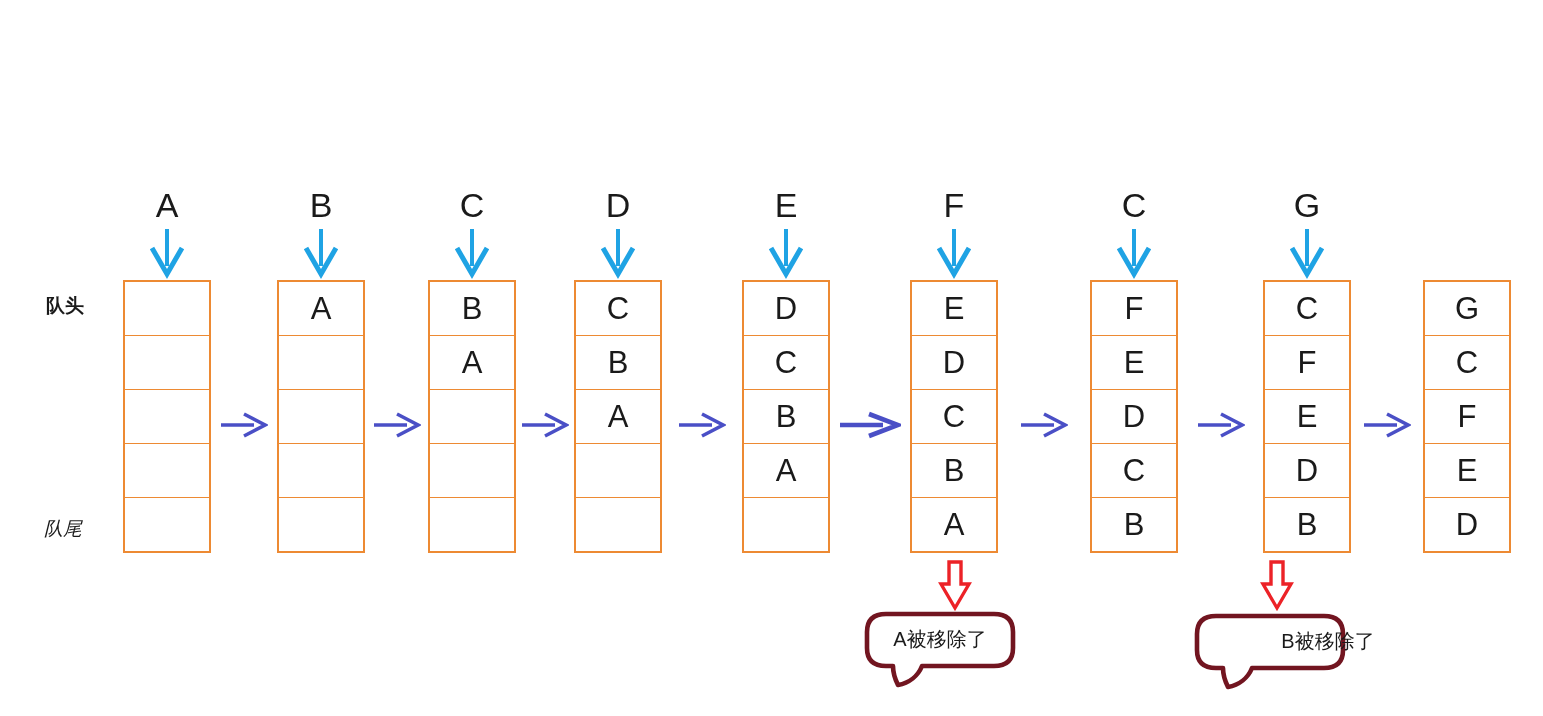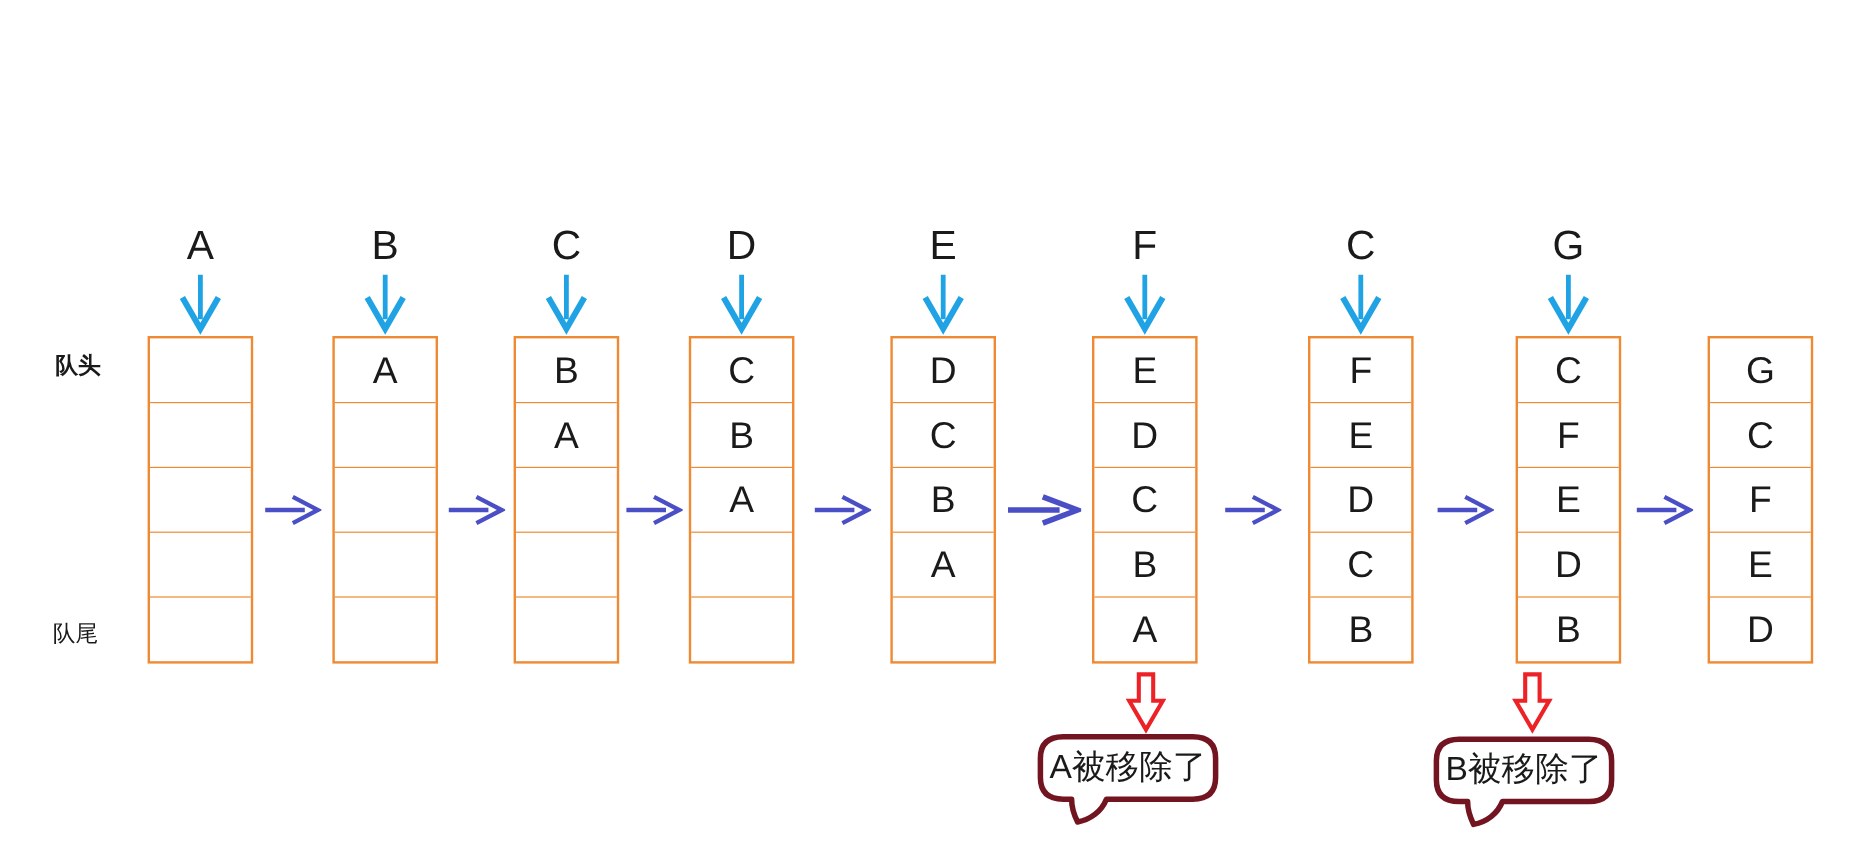--- a/index.html
+++ b/index.html
@@ -18,30 +18,30 @@
     font-size:31px;line-height:1;
   }
   .queue-cell:last-child{border-bottom:none;}
   .top-letter{
     position:absolute;text-align:center;font-size:34px;line-height:38px;height:38px;
   }
   .side-label{
     position:absolute;font-size:19px;line-height:22px;white-space:nowrap;
   }
   .note-text{
-    position:absolute;text-align:center;font-size:28px;line-height:26px;white-space:nowrap;
+    position:absolute;text-align:center;font-size:20px;line-height:26px;white-space:nowrap;
   }
   .icon-wrap{position:absolute;line-height:0;}
 </style>
 </head>
 <body>
 
 <div id="stage" style="--orange: #ED8A33; color: rgb(26, 26, 26);">
   <div class="side-label" style="left:46px;top:295px;font-weight:bold;">队头</div>
-  <div class="side-label" style="left:44px;top:518px;">队尾</div>
+  <div class="side-label" style="left:44px;top:518px;font-style:italic;">队尾</div>
 <div class="queue-column" style="left: 123px; top: 280px; width: 88px; height: 273px;">
       <div class="queue-cell"></div>
       <div class="queue-cell"></div>
       <div class="queue-cell"></div>
       <div class="queue-cell"></div>
       <div class="queue-cell"></div>
     </div>
     <div class="top-letter" style="left: 137px; top: 186px; width: 60px;">A</div>
     <div class="icon-wrap" style="left: 149px; top: 228px;"><svg width="36" height="52" viewBox="0 0 36 52">
  <line x1="18" y1="1" x2="18" y2="38" stroke="#1FA3E4" stroke-width="4"></line>
@@ -169,21 +169,21 @@
     <div class="icon-wrap" style="left: 1363px; top: 411px;"><svg width="48" height="28" viewBox="0 0 48 28">
    <line x1="1" y1="14" x2="34" y2="14" stroke="#4A4FC6" stroke-width="3.6"></line>
    <polyline points="24,3 45,14 24,25" fill="none" stroke="#4A4FC6" stroke-width="3.6"></polyline>
       </svg></div>
     <div class="icon-wrap" style="left: 1260px; top: 560px;"><svg width="34" height="52" viewBox="0 0 34 52">
  <path d="M11 2 H23 V24 H31 L17 48 L3 24 H11 Z" fill="#ffffff" stroke="#EC2227" stroke-width="3.4"></path>
       </svg></div>
     <div class="icon-wrap" style="left: 1192px; top: 612px;"><svg width="156" height="80" viewBox="0 0 156 80">
  <path d="M24 4 H132 Q151 4 151 22 V38 Q151 56 132 56 H60 C56 66 47 73 36 75 C33 69 31 62 31 56 H24 Q5 56 5 38 V22 Q5 4 24 4 Z" fill="#ffffff" stroke="#721520" stroke-width="4.6" stroke-linejoin="round"></path>
       </svg></div>
-    <div class="note-text" style="left: 1202px; top: 628px; width: 136px;">B被移除了</div>
+    <div class="note-text" style="left: 1260px; top: 628px; width: 136px;">B被移除了</div>
     <div class="queue-column" style="left: 1423px; top: 280px; width: 88px; height: 273px;">
       <div class="queue-cell">G</div>
       <div class="queue-cell">C</div>
       <div class="queue-cell">F</div>
       <div class="queue-cell">E</div>
       <div class="queue-cell">D</div>
     </div>
   </div>
 
 </body></html>

